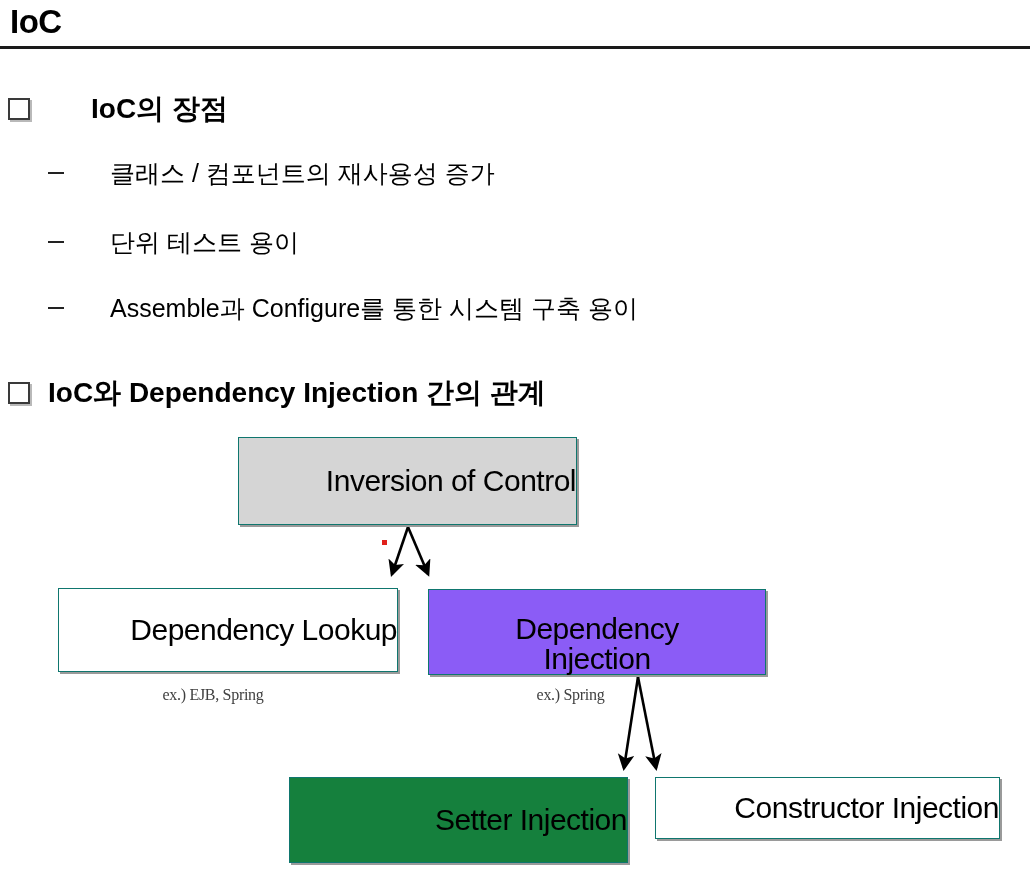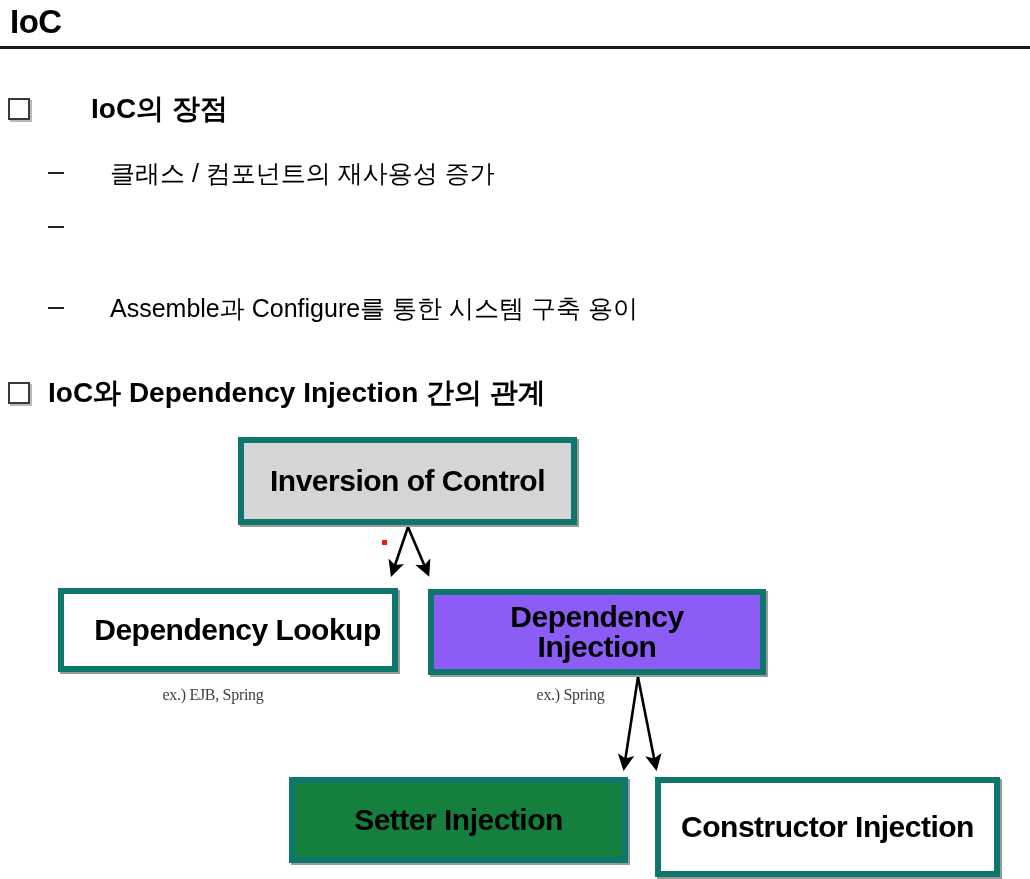--- a/index.html
+++ b/index.html
@@ -81,27 +81,27 @@
     position: absolute;
     left: 0;
     top: 0;
     width: 1030px;
     height: 879px;
     pointer-events: none;
   }
   .node {
     position: absolute;
     box-sizing: border-box;
-    border: 6px solid #0f766e;
+    border: 1px solid #0f766e;
     box-shadow: 2px 2px 0 #9a9a9a;
     display: flex;
     align-items: center;
-    justify-content: center;
+    justify-content: flex-end;
     text-align: center;
-    font-weight: bold;
+    font-weight: normal;
     letter-spacing: -0.5px;
     line-height: 1.05;
     color: #000;
     background: #ffffff;
   }
   .caption {
     position: absolute;
     font-size: 16px;
     font-weight: normal;
     text-align: center;
@@ -137,20 +137,21 @@
   <span>IoC의 장점</span>
 </div>
 
 <div class="lvl2" style="top:157px;">
   <span class="dash"></span>
   <span>클래스 / 컴포넌트의 재사용성 증가</span>
 </div>
 
 <div class="lvl2" style="top:226px;">
   <span class="dash"></span>
+  <span>단위 테스트 용이</span>
 </div>
 
 <div class="lvl2" style="top:292px;">
   <span class="dash"></span>
   <span>Assemble과 Configure를 통한 시스템 구축 용이</span>
 </div>
 
 <div class="lvl1" style="top:376px;">
   <span class="marker"></span>
   <span>IoC와 Dependency Injection 간의 관계</span>
@@ -184,21 +185,21 @@
 
   <div class="node" style="left:428px; top:589px; width:338px; height:86px; background:#8b5cf6; font-size:30px; flex-direction:column; line-height:1.0;">
     <span>Dependency</span>
     <span>Injection</span>
   </div>
 
   <div class="node" style="left:289px; top:777px; width:339px; height:86px; background:#15803d; font-size:30px;">
     <span>Setter Injection</span>
   </div>
 
-  <div class="node" style="left:655px; top:777px; width:345px; height:100px; background:#ffffff; font-size:30px;">
+  <div class="node" style="left:655px; top:777px; width:345px; height:62px; background:#ffffff; font-size:30px;">
     <span>Constructor Injection</span>
   </div>
 
   <div class="caption" style="left:58px; top:686px; width:310px;">ex.) EJB, Spring</div>
 
   <div class="caption" style="left:428px; top:686px; width:285px;">ex.) Spring</div>
 
   <div id="red-dot"></div>
 </div>
 

